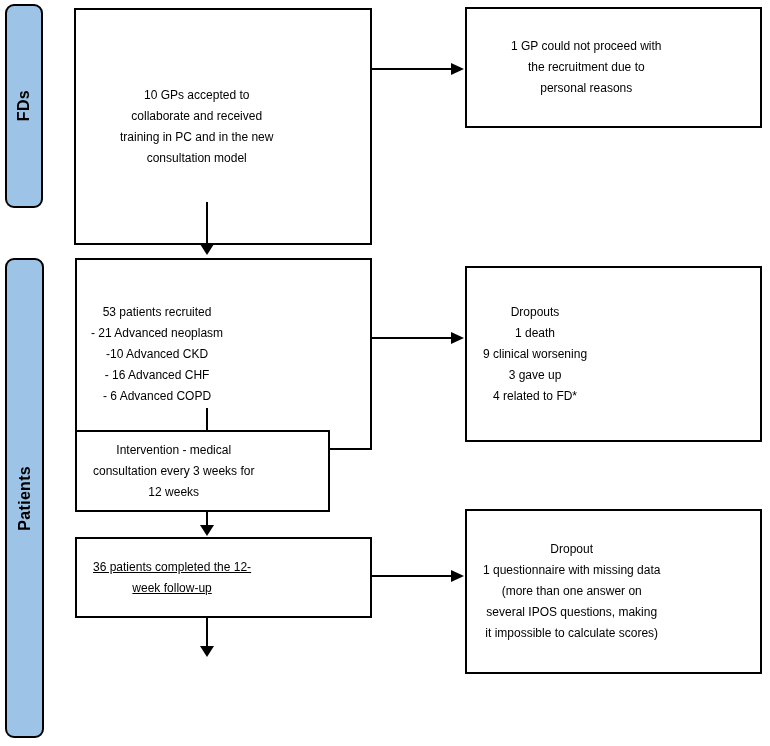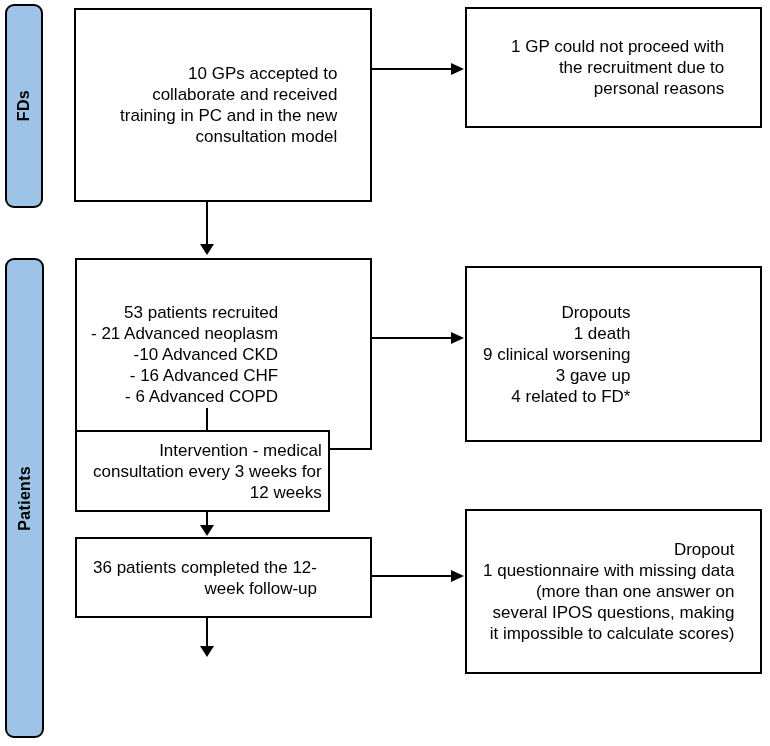--- a/index.html
+++ b/index.html
@@ -35,32 +35,32 @@
   
   .node {
     position: absolute;
     background: var(--box-fill, #ffffff);
     border: 2px solid var(--line, #000);
     box-sizing: border-box;
     display: flex;
     align-items: center;
   }
   .node-text {
-    font-size: 17px;
+    font-size: 12px;
     line-height: 21px;
     color: #000;
     white-space: pre-line;
-    text-align: right;
+    text-align: center;
   }
-  .n-gps          { left: 74px;  top: 8px;   width: 298px; height: 194px; padding-left: 44px; padding-right: 6px; }
+  .n-gps          { left: 74px;  top: 8px;   width: 298px; height: 237px; padding-left: 44px; padding-right: 6px; }
   .n-gpdrop       { left: 465px; top: 7px;   width: 297px; height: 121px; padding-left: 44px; padding-right: 6px; }
   .n-recruited    { left: 75px;  top: 258px; width: 297px; height: 192px; padding-left: 14px; padding-right: 8px; }
   .n-dropouts     { left: 465px; top: 266px; width: 297px; height: 176px; padding-left: 16px; padding-right: 6px; }
   .n-intervention { left: 75px;  top: 430px; width: 255px; height: 82px;  padding-left: 16px; }
-  .n-completed    { left: 75px;  top: 537px; width: 297px; height: 81px;  padding-left: 16px; padding-right: 6px; }
+  .n-completed    { left: 75px;  top: 537px; width: 297px; height: 81px;  padding-left: 16px; padding-right: 6px; text-decoration: underline; }
   .n-dropout2     { left: 465px; top: 498px; width: 297px; height: 165px; padding-left: 16px; padding-right: 6px; margin-top: 11px; }
   .n-analyzed     { left: 75px;  top: 659px; width: 297px; height: 80px;  padding-left: 14px; padding-right: 6px; border-width: 3px; }
   
   .hline { position: absolute; height: 2px; background: var(--line, #000); }
   .vline { position: absolute; width: 2px;  background: var(--line, #000); }
   .head-right {
     position: absolute; width: 0; height: 0;
     border-top: 6px solid transparent;
     border-bottom: 6px solid transparent;
     border-left: 13px solid var(--line, #000);

